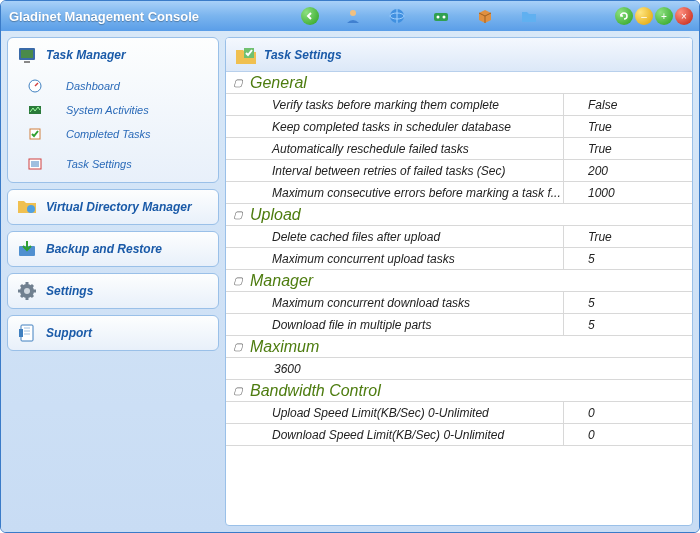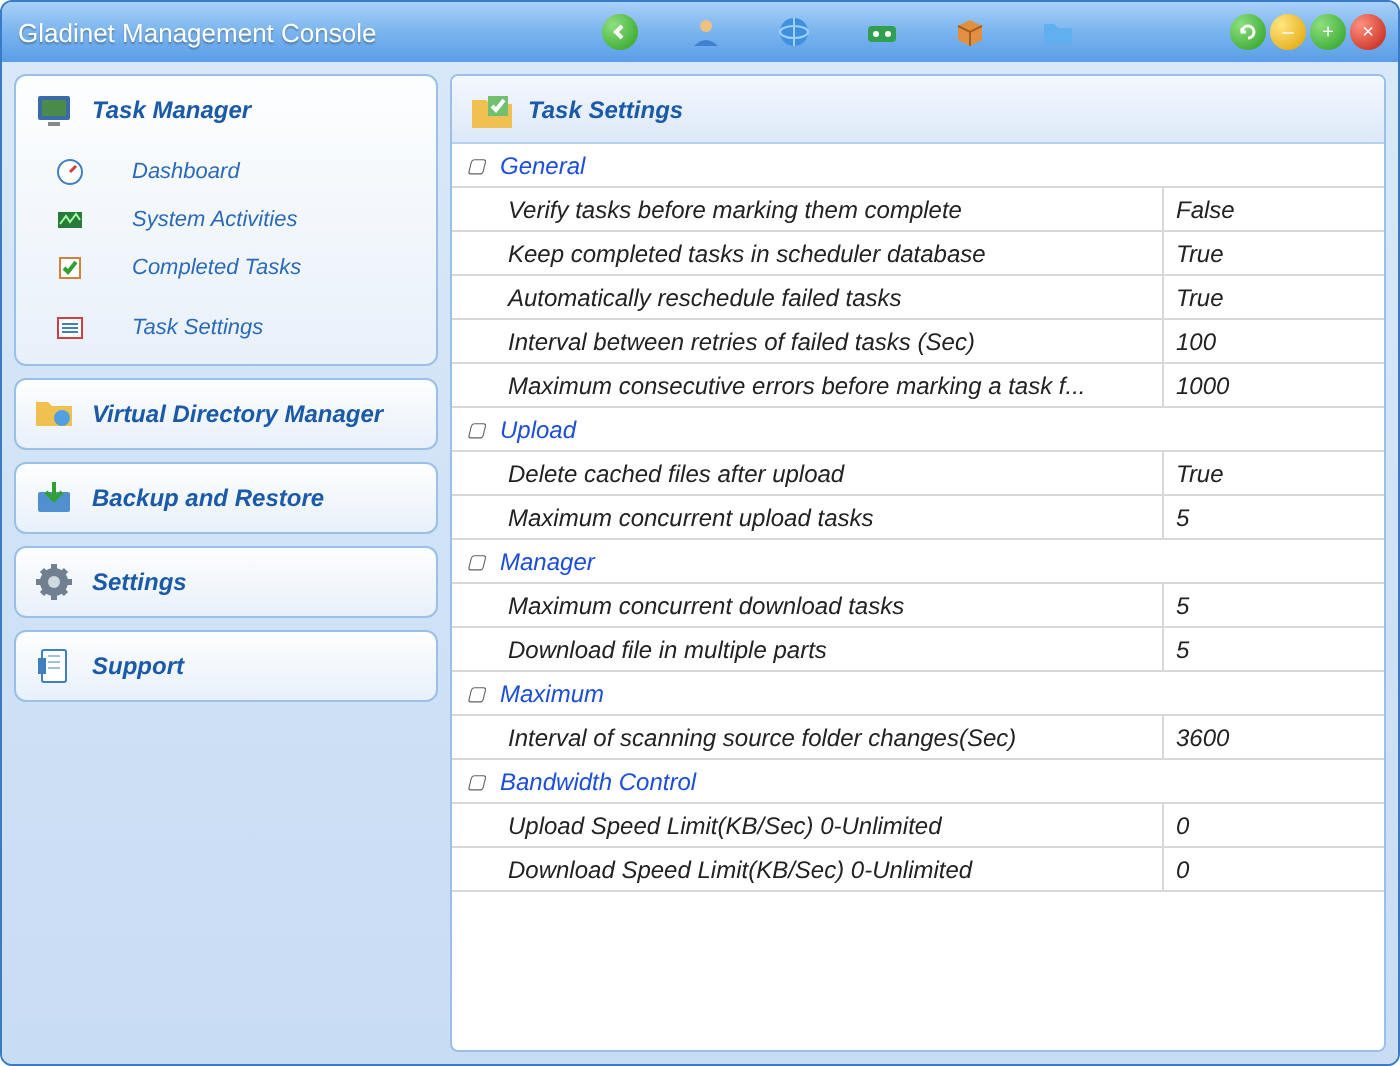--- a/index.html
+++ b/index.html
@@ -1,19 +1,19 @@
 <!DOCTYPE html>
 <html><head>
 <meta charset="utf-8">
 <style>
 * { box-sizing: border-box; margin: 0; padding: 0; }
 body { font-family: Tahoma, Arial, sans-serif; font-size: 11px; background: #fff; }
 .window { width: 700px; height: 533px; border: 1px solid #3a7bc8; border-radius: 6px; overflow: hidden; background: #e8f0fb; display: flex; flex-direction: column; }
 .titlebar { height: 30px; background: linear-gradient(to bottom, #a8d0f8 0%, #7ab4ee 50%, #5a9ee8 100%); display: flex; align-items: center; padding: 0 8px; position: relative; }
-.titlebar-title { color: #fff; font-weight: normal; font-size: 13px; text-shadow: 0 1px 1px rgba(0,0,0,0.3); }
+.titlebar-title { color: #fff; font-weight: bold; font-size: 13px; text-shadow: 0 1px 1px rgba(0,0,0,0.3); }
 .tb-icons { position: absolute; right: 6px; display: flex; gap: 2px; align-items: center; }
 .tb-icons-mid { position: absolute; left: 300px; display: flex; gap: 24px; align-items: center; }
 .tb-btn { width: 18px; height: 18px; border-radius: 50%; display: inline-flex; align-items: center; justify-content: center; font-size: 10px; color: #fff; cursor: pointer; }
 .tb-green { background: radial-gradient(circle at 30% 30%, #8de080, #2aa020); }
 .tb-yellow { background: radial-gradient(circle at 30% 30%, #ffe680, #e0a000); }
 .tb-red { background: radial-gradient(circle at 30% 30%, #ff9080, #c02010); }
 .tb-icon { width: 20px; height: 20px; display: inline-flex; align-items: center; justify-content: center; }
 .body { flex: 1; display: flex; padding: 6px; gap: 6px; background: linear-gradient(to bottom, #d8e8f8, #c8dcf4); font-style: italic; }
 .sidebar { width: 212px; display: flex; flex-direction: column; gap: 6px; }
 .nav-card { background: linear-gradient(to bottom, #fdfefe, #e8f0fa); border: 1px solid #9ac0e8; border-radius: 6px; overflow: hidden; }
@@ -22,22 +22,22 @@
 .nav-items { padding: 2px 0 6px 0; }
 .nav-item { display: flex; align-items: center; gap: 24px; padding: 5px 8px 5px 20px; color: #2a6ab8; cursor: pointer; }
 .nav-item .dot { width: 14px; height: 14px; display: inline-flex; align-items: center; justify-content: center; }
 .ic { width: 22px; height: 22px; display: inline-block; flex-shrink: 0; }
 .main { flex: 1; background: #fff; border: 1px solid #9ac0e8; border-radius: 4px; display: flex; flex-direction: column; overflow: hidden; }
 .main-header { height: 34px; background: linear-gradient(to bottom, #f4f8fe, #dce8f8); border-bottom: 1px solid #b8d0ec; display: flex; align-items: center; padding: 0 8px; gap: 8px; }
 .main-header .lbl { color: #1a5aa8; font-weight: bold; font-size: 12px; }
 .grid { flex: 1; overflow: auto; }
 .section-row { display: flex; align-items: center; border-bottom: 1px solid #d8d8d8; background: #fff; height: 22px; }
 .section-row .toggle { width: 24px; text-align: center; color: #666; cursor: pointer; font-size: 10px; }
-.section-row .sname { color: #1d4ed8; font-size: 12px; }
-.data-row { display: flex; align-items: center; border-bottom: 1px solid #d8d8d8; height: 22px; }
+.section-row .sname { color: #4d7c0f; font-size: 16px; }
+.data-row { display: flex; align-items: center; border-bottom: 1px solid #d8d8d8; height: 22px; gap: 18px; }
 .data-row .indent { width: 24px; }
 .data-row .key { flex: 1; padding-left: 4px; color: #222; font-size: 12px; border-right: 1px solid #d8d8d8; height: 100%; display: flex; align-items: center; overflow: hidden; white-space: nowrap; text-overflow: ellipsis; }
 .data-row .val { width: 110px; padding-left: 6px; color: #222; font-size: 12px; height: 100%; display: flex; align-items: center; }
 svg { display: block; }
 </style>
 </head>
 <body>
 
 <div class="window">
   <div class="titlebar">
@@ -228,21 +228,21 @@
             <span class="val">True</span>
           </div>
           <div class="data-row">
             <span class="indent"></span>
             <span class="key">Automatically reschedule failed tasks</span>
             <span class="val">True</span>
           </div>
           <div class="data-row">
             <span class="indent"></span>
             <span class="key">Interval between retries of failed tasks (Sec)</span>
-            <span class="val">100</span>
+            <span class="val">200</span>
           </div>
           <div class="data-row">
             <span class="indent"></span>
             <span class="key">Maximum consecutive errors before marking a task f...</span>
             <span class="val">1000</span>
           </div>
           <div class="section-row">
             <span class="toggle">▢</span>
             <span class="sname">Upload</span>
           </div>
@@ -269,21 +269,20 @@
             <span class="indent"></span>
             <span class="key">Download file in multiple parts</span>
             <span class="val">5</span>
           </div>
           <div class="section-row">
             <span class="toggle">▢</span>
             <span class="sname">Maximum</span>
           </div>
           <div class="data-row">
             <span class="indent"></span>
-            <span class="key">Interval of scanning source folder changes(Sec)</span>
             <span class="val">3600</span>
           </div>
           <div class="section-row">
             <span class="toggle">▢</span>
             <span class="sname">Bandwidth Control</span>
           </div>
           <div class="data-row">
             <span class="indent"></span>
             <span class="key">Upload Speed Limit(KB/Sec) 0-Unlimited</span>
             <span class="val">0</span>

